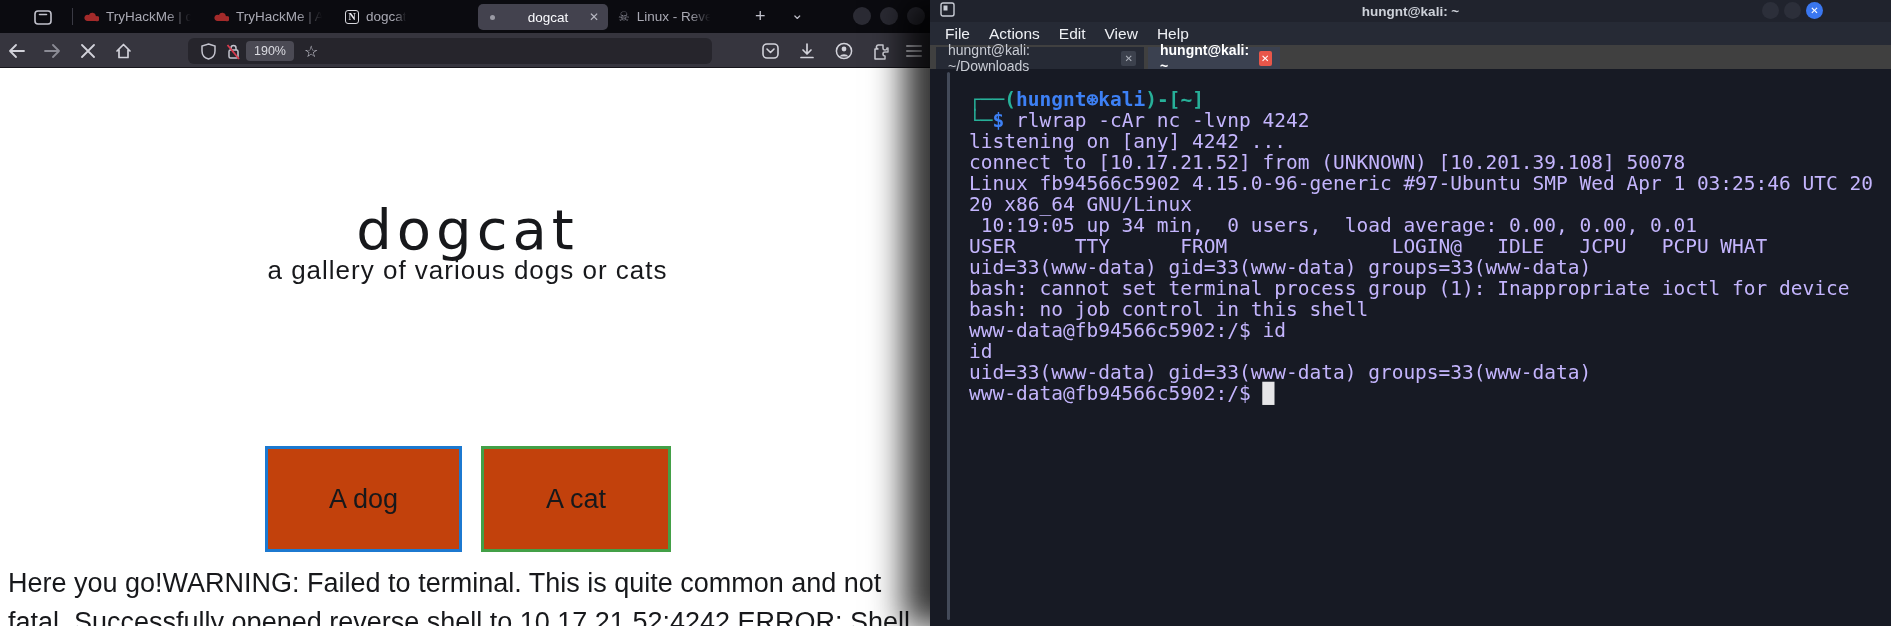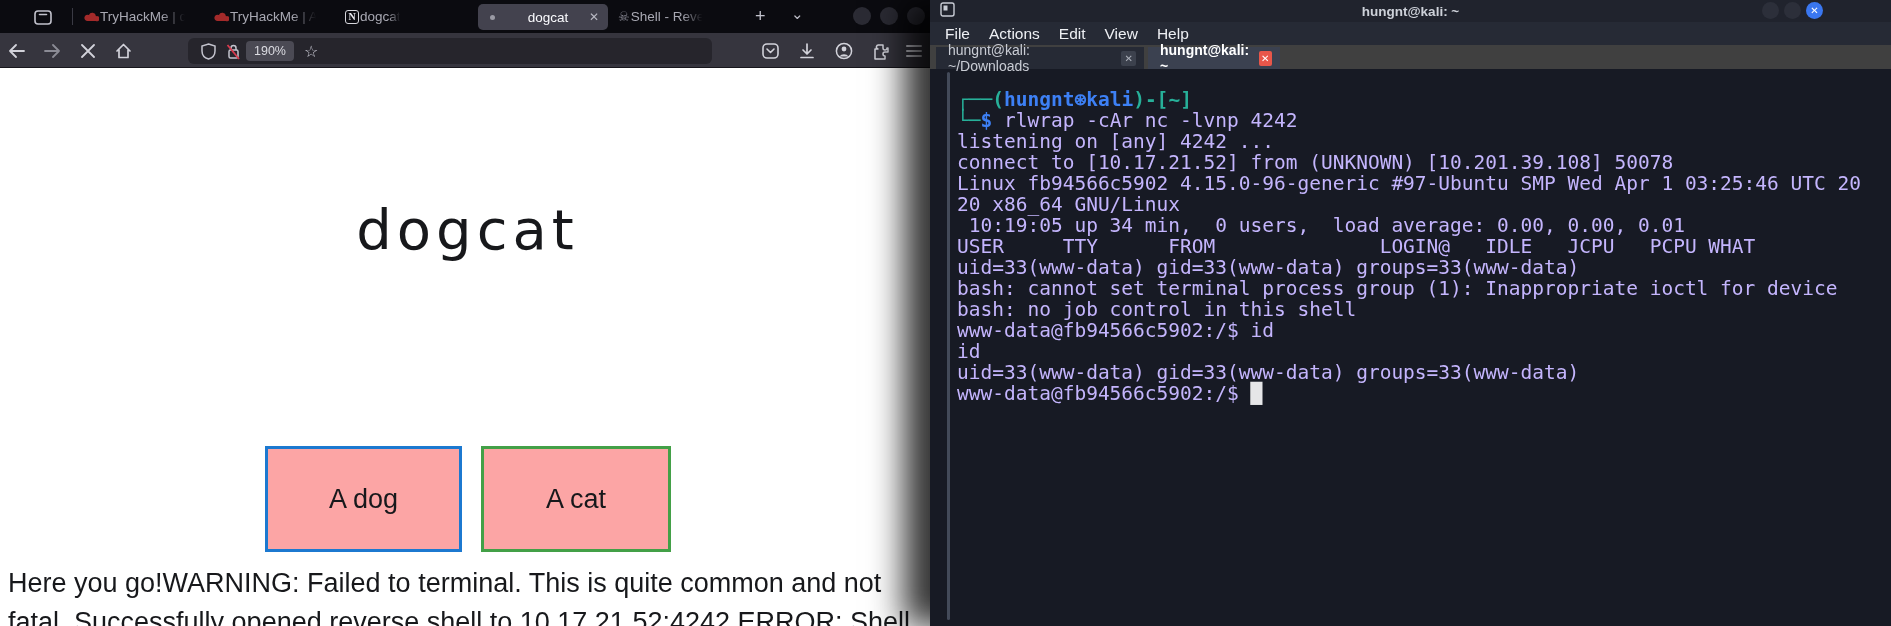--- a/index.html
+++ b/index.html
@@ -7,21 +7,21 @@
   body {
     width:1891px; height:626px; overflow:hidden; position:relative;
     background:#0c0d12; font-family:"Liberation Sans", sans-serif;
   }
 
   
   #firefox { position:absolute; left:0; top:0; width:935px; height:626px; background:#fff; z-index:1; }
   .ftabbar { position:absolute; left:0; top:0; width:100%; height:33px; background:#0b0b10; }
   .fxview { position:absolute; left:34px; top:8px; width:18px; height:17px; }
   .tabsep { position:absolute; left:72px; top:8px; width:1px; height:17px; background:#3a3a44; }
-  .btab { position:absolute; top:0; height:33px; display:flex; align-items:center; gap:1px; color:#a9a9b3; font-size:13.5px; white-space:nowrap; overflow:hidden; }
+  .btab { position:absolute; top:0; height:33px; display:flex; align-items:center; gap:7px; color:#a9a9b3; font-size:13.5px; white-space:nowrap; overflow:hidden; }
   .btab .lbl { overflow:hidden; -webkit-mask-image:linear-gradient(90deg,#000 70%,transparent 98%); mask-image:linear-gradient(90deg,#000 70%,transparent 98%); }
   .thmfav { width:15px; height:11px; flex:0 0 auto; }
   .notionfav { width:14px; height:14px; border:1.5px solid #d6d6dc; border-radius:3px; color:#e8e8ee; font-size:10px; font-weight:bold; display:flex; align-items:center; justify-content:center; font-family:"Liberation Serif",serif; flex:0 0 auto;}
   .activetab { position:absolute; left:478px; top:4px; width:130px; height:26px; background:#43424e; border-radius:5px; display:flex; align-items:center; color:#fbfbfe; font-size:13.5px; }
   .tabdot { width:5px; height:5px; border-radius:50%; background:#9a9aa4; margin:0 12px 0 12px; }
   .activetab .lbl { flex:1; text-align:center; }
   .tabclose { color:#b9b9c3; font-size:12px; margin-right:9px; cursor:default; }
   .skullfav { color:#8f8f9a; font-size:13px; }
   .newtab { position:absolute; left:755px; top:6px; color:#c2c2cc; font-size:18px; font-weight:300; }
   .tabchevron { position:absolute; left:791px; top:5px; color:#c2c2cc; font-size:15px; }
@@ -37,21 +37,21 @@
   .urlpath { color:#9d9da7; }
   .zoombadge { background:#4b4a54; color:#dcdce2; font-size:12.5px; border-radius:4px; padding:3px 8px; margin-right:10px; }
   .star { color:#cbcbd5; font-size:16px; margin-right:2px; }
   .burger { width:16px; height:12px; display:flex; flex-direction:column; justify-content:space-between; }
   .burger i { height:1.8px; background:#d2d2da; border-radius:1px; }
 
   .page { position:absolute; left:0; top:69px; width:100%; height:557px; background:#ffffff; color:#17181b; overflow:hidden; }
   .ptitle { position:absolute; top:128px; width:100%; text-align:center; font-size:56px; letter-spacing:5px; font-family:"DejaVu Sans", sans-serif; }
   .psub { position:absolute; top:186px; width:100%; text-align:center; font-size:26px; letter-spacing:1px; }
   .phead { position:absolute; top:266px; width:100%; text-align:center; font-size:38px; letter-spacing:1px; }
-  .viewbtn { position:absolute; top:377px; height:106px; background:#fca5a5; font-size:27px; display:flex; align-items:center; justify-content:center; cursor:pointer; }
+  .viewbtn { position:absolute; top:377px; height:106px; background:#c2410c; font-size:27px; display:flex; align-items:center; justify-content:center; cursor:pointer; }
   .dogbtn { left:265px; width:197px; border:3px solid #1c79d0; }
   .catbtn { left:481px; width:190px; border:3px solid #43a047; }
   .pline { position:absolute; left:8px; width:980px; text-align:left; font-size:27px; white-space:nowrap; }
   .pline1 { top:499px; }
   .pline2 { top:538px; }
 
   
   #terminal { position:absolute; left:930px; top:0; width:961px; height:626px; background:#171a24; z-index:2; box-shadow:-26px 0 32px rgba(0,0,0,0.8); }
   .ttitle { position:absolute; left:0; top:0; width:100%; height:22px; background:#20232d; display:flex; align-items:center; }
   .ttitle .ticon { margin-left:10px; }
@@ -61,21 +61,21 @@
   .tmenu { position:absolute; left:0; top:22px; width:100%; height:23px; background:#262a35; display:flex; align-items:center; gap:19px; padding-left:15px; color:#eef0f4; font-size:15.5px; }
   .ttabs { position:absolute; left:0; top:45px; width:100%; height:24px; background:#404040; display:flex; align-items:flex-end; }
   .ttab { height:22px; display:flex; align-items:center; font-size:14px; padding:0 8px 0 12px; gap:8px; }
   .ttab1 { margin-left:6px; background:#262a35; color:#c9ccd4; width:208px; }
   .ttab2 { margin-left:4px; background:#3b4150; color:#ffffff; font-weight:bold; width:132px; }
   .tx { width:15px; height:15px; border-radius:2px; font-size:10px; font-weight:normal; display:flex; align-items:center; justify-content:center; }
   .txgray { background:#3c414d; color:#aeb2bc; }
   .txred { background:#e8564a; color:#fff; }
   .tbody { position:absolute; left:0; top:69px; width:100%; height:557px; }
   .tscroll { position:absolute; left:17px; top:3px; width:3px; height:548px; background:#434a59; border-radius:2px; }
-  .tout { position:absolute; left:27px; top:20px; font-family:"DejaVu Sans Mono", monospace; font-size:19.5px; line-height:21px; white-space:pre; }
+  .tout { position:absolute; left:39px; top:20px; font-family:"DejaVu Sans Mono", monospace; font-size:19.5px; line-height:21px; white-space:pre; }
   .c-fg { color:#c4b5fd; }
   .c-teal { color:#27b099; font-weight:bold; }
   .c-blueb { color:#3d80f5; font-weight:bold; }
   .c-cursor { color:#e6e6e8; }
 </style>
 </head>
 <body>
 
 <div id="firefox">
 
@@ -108,21 +108,21 @@
     </div>
 
     <div class="activetab">
       <span class="tabdot"></span>
       <span class="lbl">dogcat</span>
       <span class="tabclose">✕</span>
     </div>
 
     <div class="btab" style="left:618px; width:112px;">
       <span class="skullfav">☠</span>
-      <span class="lbl">Shell - Reve</span>
+      <span class="lbl">Linux - Reve</span>
     </div>
 
     <span class="newtab">+</span>
     <span class="tabchevron">⌄</span>
 
     <span class="wctrl" style="left:853px;"></span>
     <span class="wctrl" style="left:880px;"></span>
     <span class="wctrl" style="left:907px;"></span>
   </div>
 
@@ -193,20 +193,21 @@
       <span class="burger">
           <i></i>
           <i></i>
           <i></i>
         </span>
     </span>
   </div>
 
   <div class="page">
     <div class="ptitle">dogcat</div>
+    <div class="psub">a gallery of various dogs or cats</div>
     <div class="viewbtn dogbtn">A dog</div>
     <div class="viewbtn catbtn">A cat</div>
     <div class="pline pline1">Here you go!WARNING: Failed to terminal. This is quite common and not</div>
     <div class="pline pline2">fatal. Successfully opened reverse shell to 10.17.21.52:4242 ERROR: Shell</div>
   </div>
 </div>
 
 <div id="terminal">
 
   <div class="ttitle">

